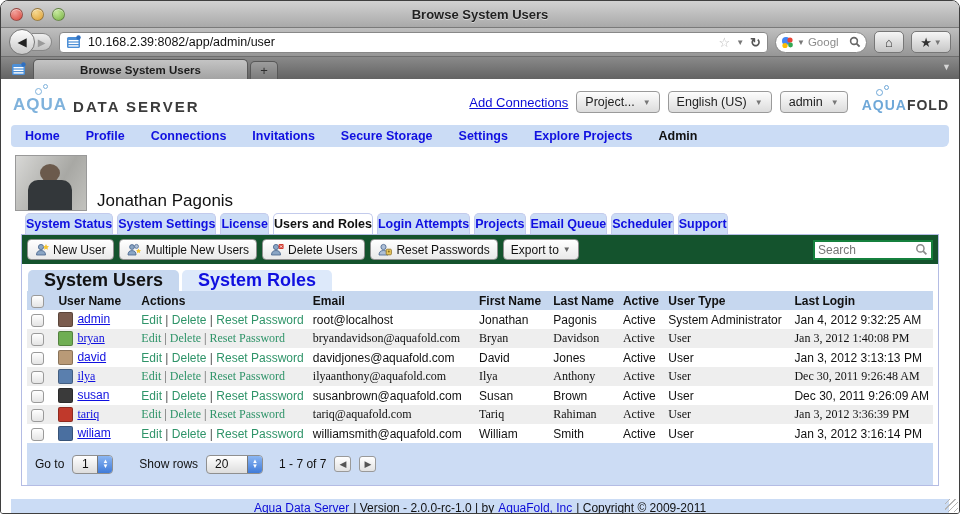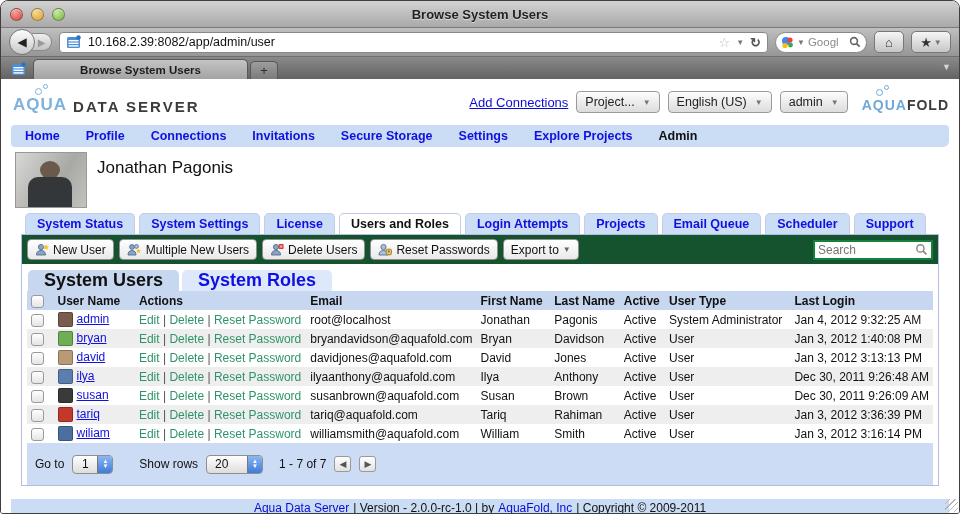--- a/index.html
+++ b/index.html
@@ -55,47 +55,47 @@
   .aflogo { font-weight:bold; font-size:14px; letter-spacing:1px; margin-left:6px; position:relative; margin-top:6px;}
   .af-aqua { color:#6fa8d8; position:relative;}
   .af-aqua::before { content:""; position:absolute; top:-8px; left:14px; width:5px; height:5px; border:1.5px solid #6fa8d8; border-radius:50%; }
   .af-aqua::after { content:""; position:absolute; top:-12px; left:22px; width:3px; height:3px; border:1.5px solid #6fa8d8; border-radius:50%; }
   .af-fold { color:#3c3c3c; }
 
   .mainnav { margin:2px 10px 0 10px; background:#cbdcf5; border-radius:4px 4px 6px 4px; height:22px; display:flex; align-items:center; gap:26px; padding:0 14px; }
   .mainnav a { font-size:12.5px; font-weight:bold; text-decoration:none; color:#1010e0; }
   .mainnav a.current { color:#111; }
 
-  .profile { display:flex; align-items:flex-start; gap:10px; padding:5px 0 0 14px; height:64px; }
+  .profile { display:flex; align-items:flex-end; gap:10px; padding:5px 0 0 14px; height:64px; }
   .pphoto { width:72px; height:56px; border:1px solid #999; background:linear-gradient(120deg,#d8d8d6,#a8a8a4 60%,#c2c2be); position:relative; overflow:hidden; flex:none; }
   .pphoto::before { content:""; position:absolute; left:24px; top:8px; width:20px; height:18px; border-radius:50%; background:#6b5a4c; }
   .pphoto::after { content:""; position:absolute; left:12px; top:24px; width:44px; height:34px; border-radius:10px 10px 0 0; background:#33373a; }
   .pname { font-size:17px; color:#111; margin-top:6px; }
 
   .maintabs { display:flex; gap:4px; padding-left:24px; margin-top:2px; }
-  .mtab { height:21px; padding:0 11px; display:flex; align-items:center; background:#ccddf6; border:1px solid #c3cbec; border-bottom:none; border-radius:5px 5px 0 0; font-size:12.5px; font-weight:bold; color:#1010e0; }
+  .mtab { height:21px; padding:0 0; display:flex; align-items:center; background:#ccddf6; border:1px solid #c3cbec; border-bottom:none; border-radius:5px 5px 0 0; font-size:12.5px; font-weight:bold; color:#1010e0; }
   .mtab.active { background:#fff; color:#111; }
 
   .panel { margin:0 20px; border:1px solid #b4bce4; border-top:1px solid #b4bce4; }
   .ptoolbar { background:#14532d; padding:4px 5px; display:flex; align-items:center; gap:5px; }
   .tbtn { height:21px; border:1px solid #8f8f8f; border-radius:4px; background:linear-gradient(#ffffff,#e9e9e9); display:flex; align-items:center; gap:4px; padding:0 7px; font-size:12px; color:#111; }
   .tbtn .dcaret { font-size:8px; color:#666; }
   .searchwrap { margin-left:auto; width:120px; height:20px; border:2px solid #15803d; background:#fff; display:flex; align-items:center; padding:0 3px; }
   .searchwrap input { border:none; outline:none; flex:1; width:70px; font-size:12px; font-family:"Liberation Sans",sans-serif; color:#333; }
 
   .pcontent { background:#fff; padding:6px 5px 0 5px; }
   .subtabs { display:flex; gap:3px; padding-left:1px; }
   .stab { height:21px; padding:0 16px; display:flex; align-items:center; border-radius:5px 5px 0 0; font-size:18px; font-weight:bold; }
   .stab.active { background:#c6d7ef; color:#111; }
   .stab.idle { background:#dde9fa; color:#1010e0; }
 
   table.users { border-collapse:collapse; width:100%; font-size:12px; }
   table.users th { background:#c6d7ef; text-align:left; font-weight:bold; color:#111; height:19px; padding:0 4px; white-space:nowrap; }
   table.users td { height:19px; padding:0 4px; white-space:nowrap; color:#111; }
-  table.users tr.alt td { background:#eeeeee; }
+  table.users tr.alt td { background:#eeeeee;font-family:Liberation Serif, serif; }
   .cb { width:13px; height:13px; border:1px solid #9a9a9a; border-radius:3px; background:linear-gradient(#fff,#e4e4e4); display:inline-block; vertical-align:middle; }
   .avatar16 { width:15px; height:15px; display:inline-block; vertical-align:middle; margin-right:4px; border-radius:2px; border:1px solid rgba(0,0,0,.25); }
   .uname { color:#1010e0; font-weight:normal; }
   .green-link { color:#2f9469; text-decoration:none; }
   .pipe { color:#555; }
   col.c-check{width:30px;} col.c-user{width:88px;} col.c-act{width:172px;} col.c-email{width:170px;}
   col.c-first{width:76px;} col.c-last{width:70px;} col.c-active{width:46px;} col.c-type{width:128px;} col.c-login{width:auto;}
 
   .pgbar { background:#ccdcf4; height:42px; display:flex; align-items:center; gap:8px; padding:0 8px; font-size:12px; color:#111; }
   .macsel { height:19px; border:1px solid #8f8f8f; border-radius:4px; background:linear-gradient(#fff,#ddd); display:flex; align-items:center; overflow:hidden; }

